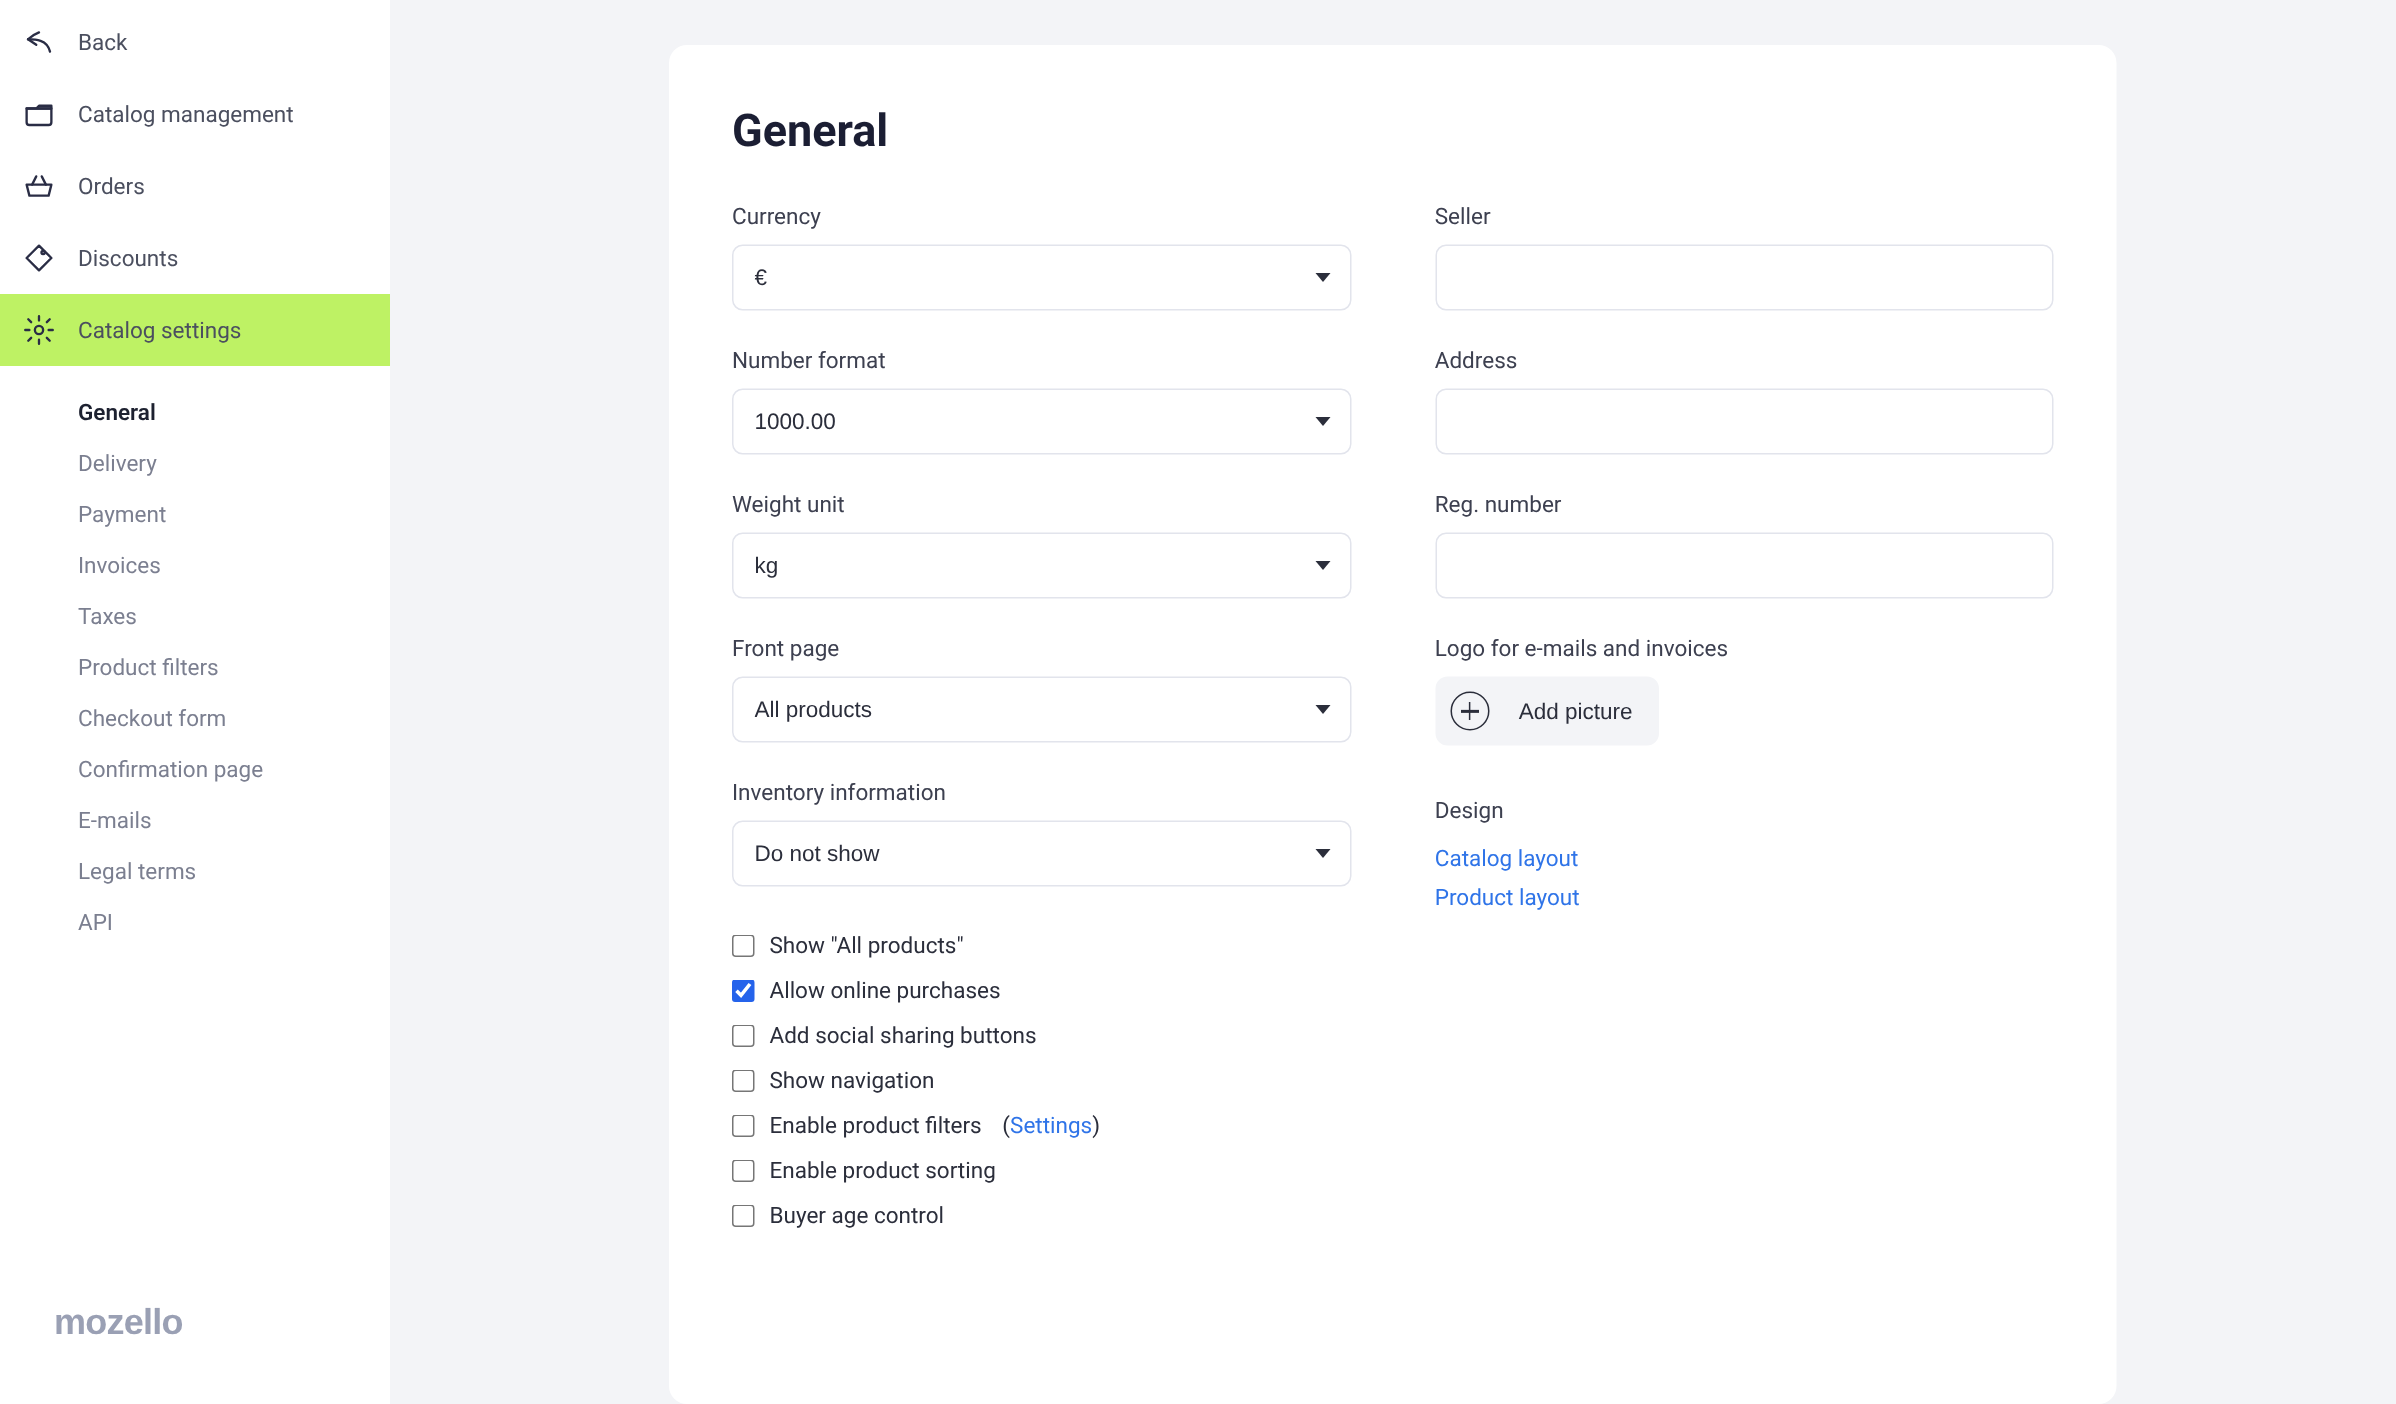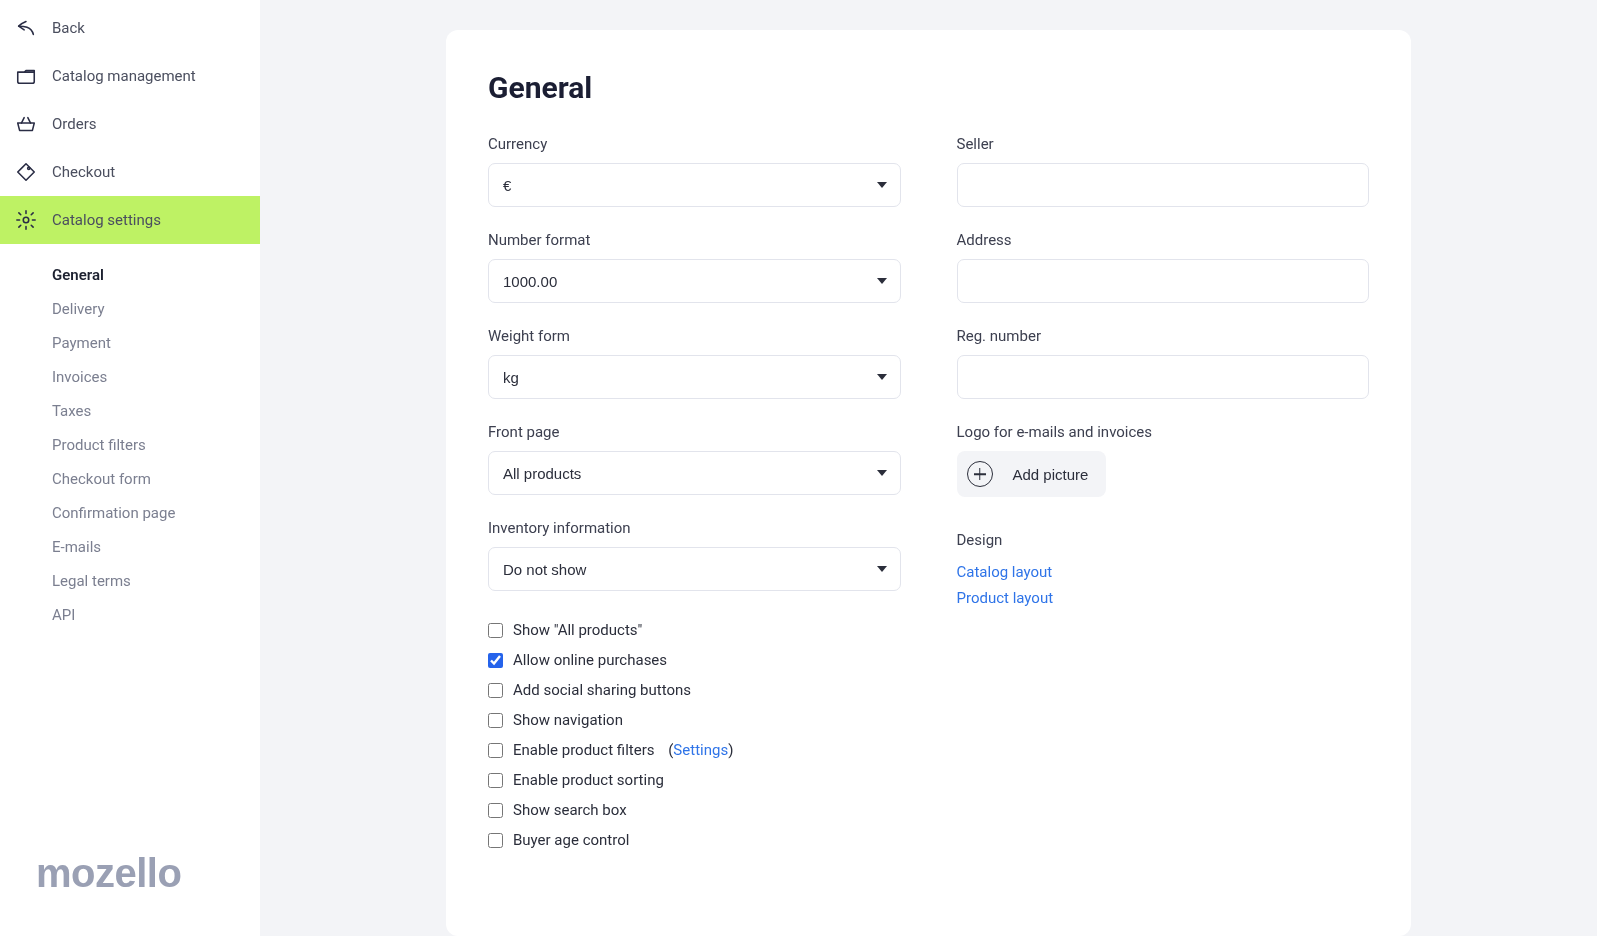--- a/index.html
+++ b/index.html
@@ -39,21 +39,21 @@
     padding: 8px 0;
     color: #7b7f90;
     cursor: pointer;
     font-size: 15px;
   }
   .subnav-item.active { color: #1d2130; font-weight: 600; }
   .brand {
     padding: 20px 36px 40px;
     color: #9aa0b4;
     font-weight: 700;
-    font-size: 40px;
+    font-size: 24px;
     letter-spacing: -0.5px;
     font-family: "Segoe UI", Arial, sans-serif;
   }
 
   .main-wrap {
     flex: 1;
     padding: 30px 0 0 0;
     display: flex;
     justify-content: center;
   }
@@ -186,21 +186,21 @@
         </span>
         <span>Orders</span>
       </div>
       <div class="nav-item">
         <span class="nav-icon">
           <svg width="22" height="22" viewBox="0 0 24 24" fill="none" stroke-width="1.7" stroke-linecap="round" stroke-linejoin="round">
               <path d="M12 3 l9 9 -9 9 -9 -9 4 -4 z"></path>
               <circle cx="15" cy="8" r="1.2"></circle>
             </svg>
         </span>
-        <span>Checkout</span>
+        <span>Discounts</span>
       </div>
       <div class="nav-item active">
         <span class="nav-icon">
           <svg width="22" height="22" viewBox="0 0 24 24" fill="none" stroke-width="1.7" stroke-linecap="round" stroke-linejoin="round">
               <circle cx="12" cy="12" r="3"></circle>
               <path d="M12 2 v3 M12 19 v3 M4.2 4.2 l2.1 2.1 M17.7 17.7 l2.1 2.1 M2 12 h3 M19 12 h3 M4.2 19.8 l2.1 -2.1 M17.7 6.3 l2.1 -2.1"></path>
             </svg>
         </span>
         <span>Catalog settings</span>
       </div>
@@ -239,21 +239,21 @@
           <div class="field">
             <label class="field-label">Number format</label>
             <div class="select-wrap">
               <select class="control">
                 <option>1000.00</option>
               </select>
             </div>
           </div>
 
           <div class="field">
-            <label class="field-label">Weight form</label>
+            <label class="field-label">Weight unit</label>
             <div class="select-wrap">
               <select class="control">
                 <option>kg</option>
               </select>
             </div>
           </div>
 
           <div class="field">
             <label class="field-label">Front page</label>
             <div class="select-wrap">
@@ -289,24 +289,20 @@
             <span>Show navigation</span>
           </div>
           <div class="check-row">
             <input type="checkbox" style="">
             <span>Enable product filters</span>
             <span>&nbsp;<span class="inline-paren">(</span><a class="inline-link">Settings</a><span class="inline-paren">)</span></span>
           </div>
           <div class="check-row">
             <input type="checkbox" style="">
             <span>Enable product sorting</span>
-          </div>
-          <div class="check-row">
-            <input type="checkbox" style="">
-            <span>Show search box</span>
           </div>
           <div class="check-row">
             <input type="checkbox" style="">
             <span>Buyer age control</span>
           </div>
         </div>
 
         <div class="col">
           <div class="field">
             <label class="field-label">Seller</label>

